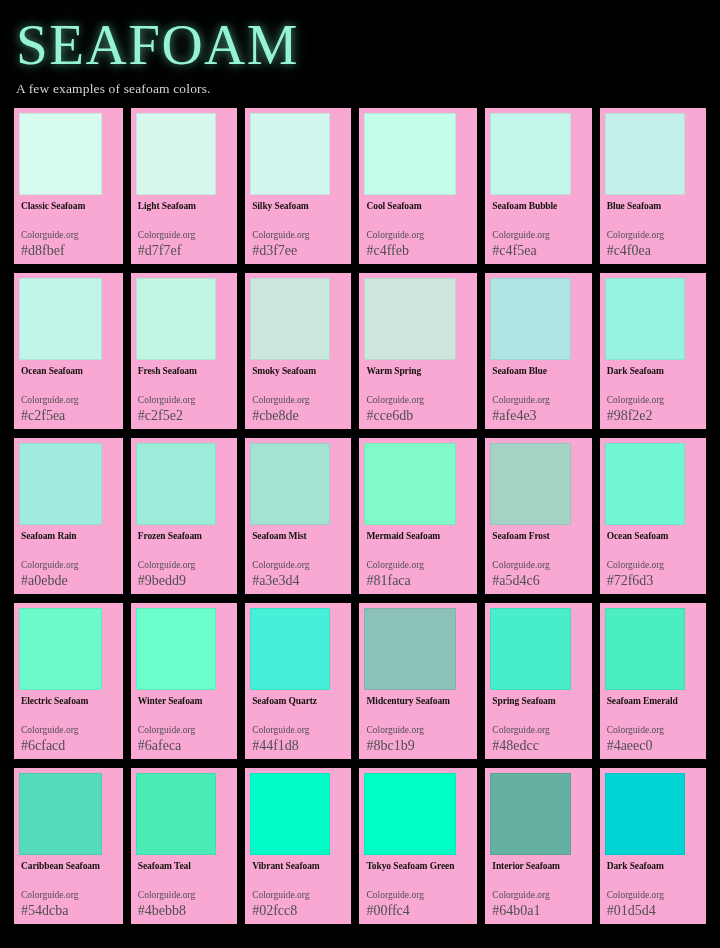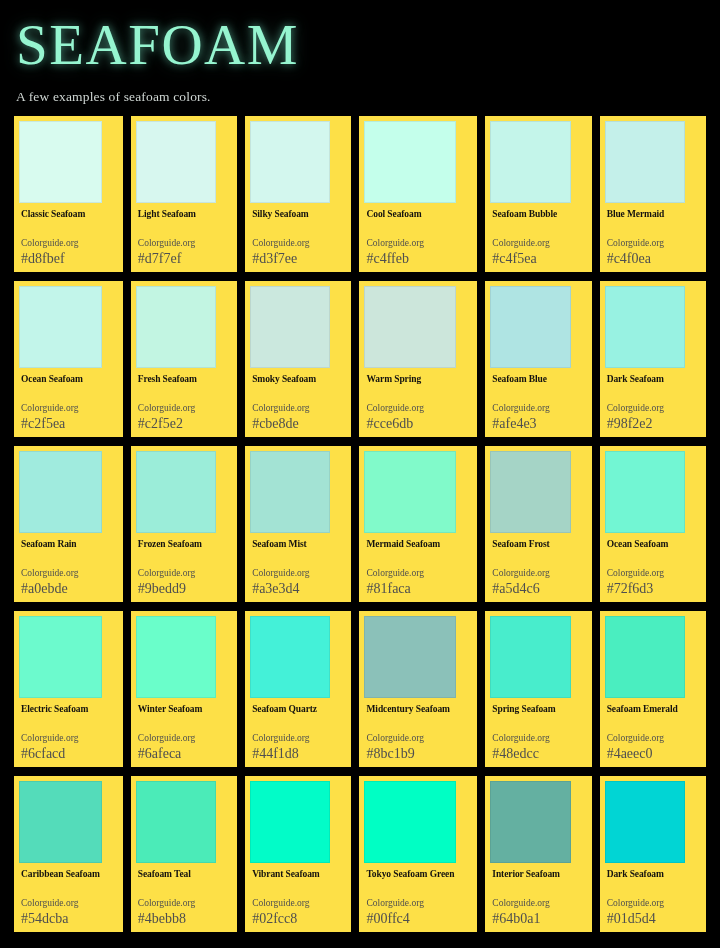--- a/index.html
+++ b/index.html
@@ -38,35 +38,35 @@
     color: #96f5d0;
     text-shadow: 0 0 9px rgba(120, 240, 205, 0.55),
                  0 0 18px rgba(120, 240, 205, 0.28);
   }
 
   .page-subtitle {
     font-family: "Liberation Serif", "DejaVu Serif", serif;
     font-size: 13.5px;
     line-height: 18px;
     color: #cfd6d3;
-    margin-top: 12px;
+    margin-top: 4px;
     margin-bottom: 10px;
     letter-spacing: 0.15px;
   }
 
   
   .swatch-grid {
     display: grid;
     grid-template-columns: repeat(6, 1fr);
     gap: 9px 8px;
     margin-top: 4px;
   }
 
   .swatch-card {
-    background: #fde047;
+    background: #f9a8d4;
     padding: 5px 21px 6px 5px;
     display: flex;
     flex-direction: column;
   }
 
   .swatch-color {
     width: 100%;
     height: 82px;
     border: 1px solid rgba(0, 0, 0, 0.07);
     flex: none;
@@ -148,21 +148,21 @@
         <div class="swatch-color" style="background-color: rgb(196, 245, 234);"></div>
         <div class="swatch-info">
           <div class="swatch-name">Seafoam Bubble</div>
           <div class="swatch-source">Colorguide.org</div>
           <div class="swatch-hex">#c4f5ea</div>
         </div>
       </div>
       <div class="swatch-card">
         <div class="swatch-color" style="background-color: rgb(196, 240, 234);"></div>
         <div class="swatch-info">
-          <div class="swatch-name">Blue Mermaid</div>
+          <div class="swatch-name">Blue Seafoam</div>
           <div class="swatch-source">Colorguide.org</div>
           <div class="swatch-hex">#c4f0ea</div>
         </div>
       </div>
       <div class="swatch-card">
         <div class="swatch-color" style="background-color: rgb(194, 245, 234);"></div>
         <div class="swatch-info">
           <div class="swatch-name">Ocean Seafoam</div>
           <div class="swatch-source">Colorguide.org</div>
           <div class="swatch-hex">#c2f5ea</div>

